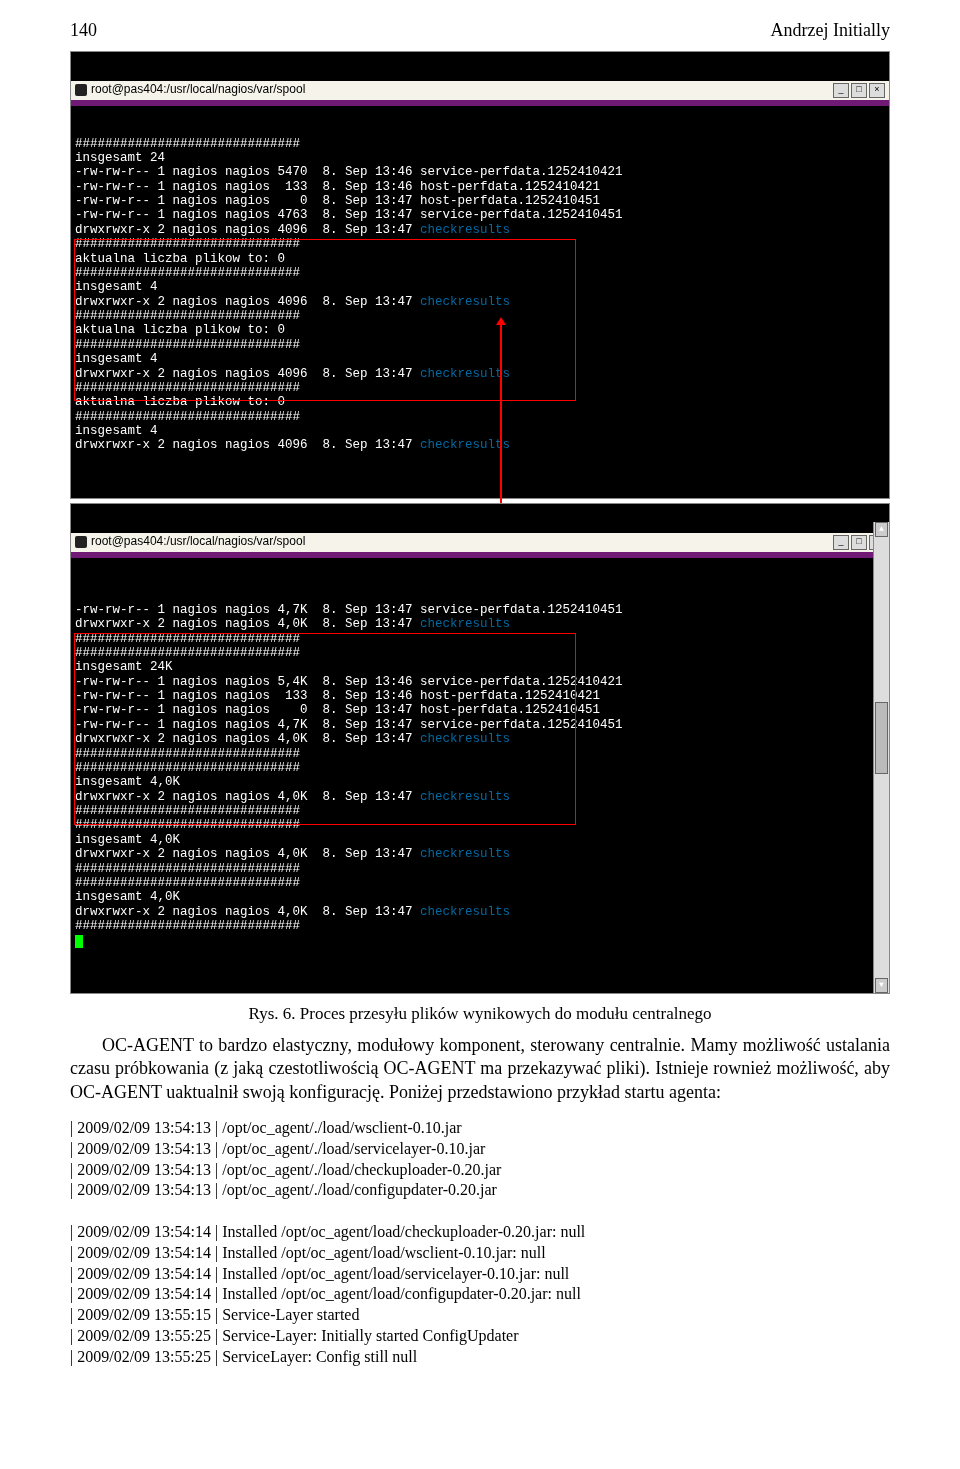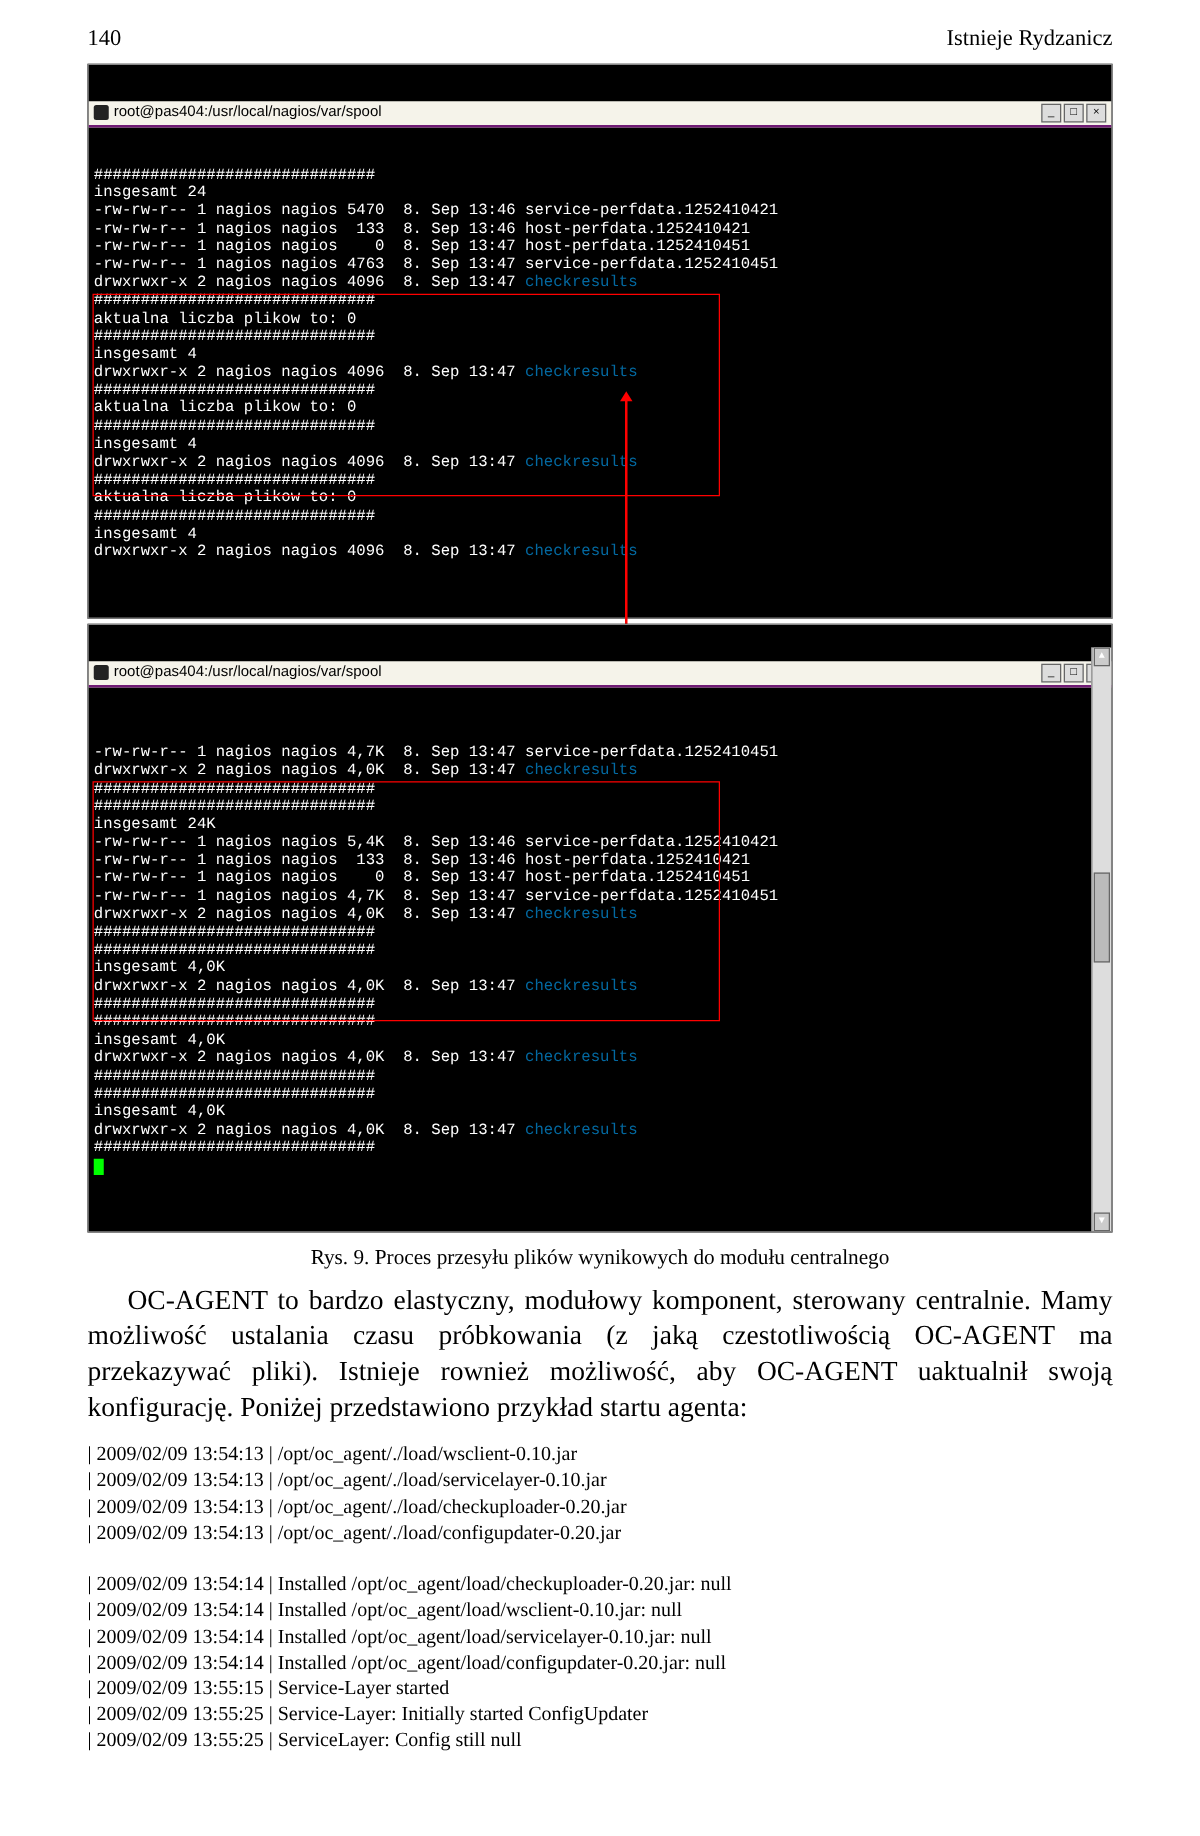--- a/index.html
+++ b/index.html
@@ -36,21 +36,21 @@
   }
   .titlebar {
     background: #f5f3ea;
     color: #000;
     font-family: sans-serif;
     font-size: 12px;
     padding: 2px 4px;
     display: flex;
     justify-content: space-between;
     align-items: center;
-    border-bottom: 2px solid #701a75;
+    border-bottom: 6px solid #701a75;
   }
   .titlebar .left {
     display:flex;
     align-items:center;
     gap:4px;
   }
   .winbtns {
     display:flex;
     gap:2px;
   }
@@ -94,21 +94,21 @@
   .arrow::after {
     bottom:-6px;
     border-top:8px solid #f00;
   }
   .caption {
     text-align:center;
     font-size:17px;
     margin: 10px 0 10px 0;
   }
   .bodytext {
-    font-size:22px;
+    font-size:18px;
     line-height:1.3;
     text-align: justify;
   }
   .bodytext .indent {
     text-indent: 32px;
     display:block;
   }
   .mono {
     font-family: Liberation Serif, serif;
     font-size: 16px;
@@ -158,21 +158,21 @@
   .red {
     color:#0369a1;
   }
 </style>
 </head>
 <body>
 
 <div class="page">
   <div class="header-row">
     <span>140</span>
-    <span>Istnieje Rydzanicz</span>
+    <span>Andrzej Initially</span>
   </div>
 
   <div class="term-wrap">
     <div class="term">
       <div class="titlebar">
         <span class="left">
           <span class="tux"></span>
           <span>root@pas404:/usr/local/nagios/var/spool</span>
         </span>
         <span class="winbtns">
@@ -252,21 +252,21 @@
 ##############################
 insgesamt 4,0K</span>
 <span>drwxrwxr-x 2 nagios nagios 4,0K  8. Sep 13:47 </span><span class="red">checkresults</span>
 <span>##############################</span>
 <span class="cursor"></span>
 <div class="redbox1" style="top:32px;height:190px;"></div>
 </div>
     </div>
   </div>
 
-  <div class="caption">Rys. 9. Proces przesyłu plików wynikowych do modułu centralnego</div>
+  <div class="caption">Rys. 6. Proces przesyłu plików wynikowych do modułu centralnego</div>
 
   <div class="bodytext">
     <span class="indent">OC-AGENT to bardzo elastyczny, modułowy komponent, sterowany centralnie. Mamy możliwość ustalania czasu próbkowania (z jaką czestotliwością OC-AGENT ma przekazywać pliki). Istnieje rownież możliwość, aby OC-AGENT uaktualnił swoją konfigurację. Poniżej przedstawiono przykład startu agenta:</span>
   </div>
 
   <div class="mono">| 2009/02/09 13:54:13 | /opt/oc_agent/./load/wsclient-0.10.jar
 | 2009/02/09 13:54:13 | /opt/oc_agent/./load/servicelayer-0.10.jar
 | 2009/02/09 13:54:13 | /opt/oc_agent/./load/checkuploader-0.20.jar
 | 2009/02/09 13:54:13 | /opt/oc_agent/./load/configupdater-0.20.jar
 

